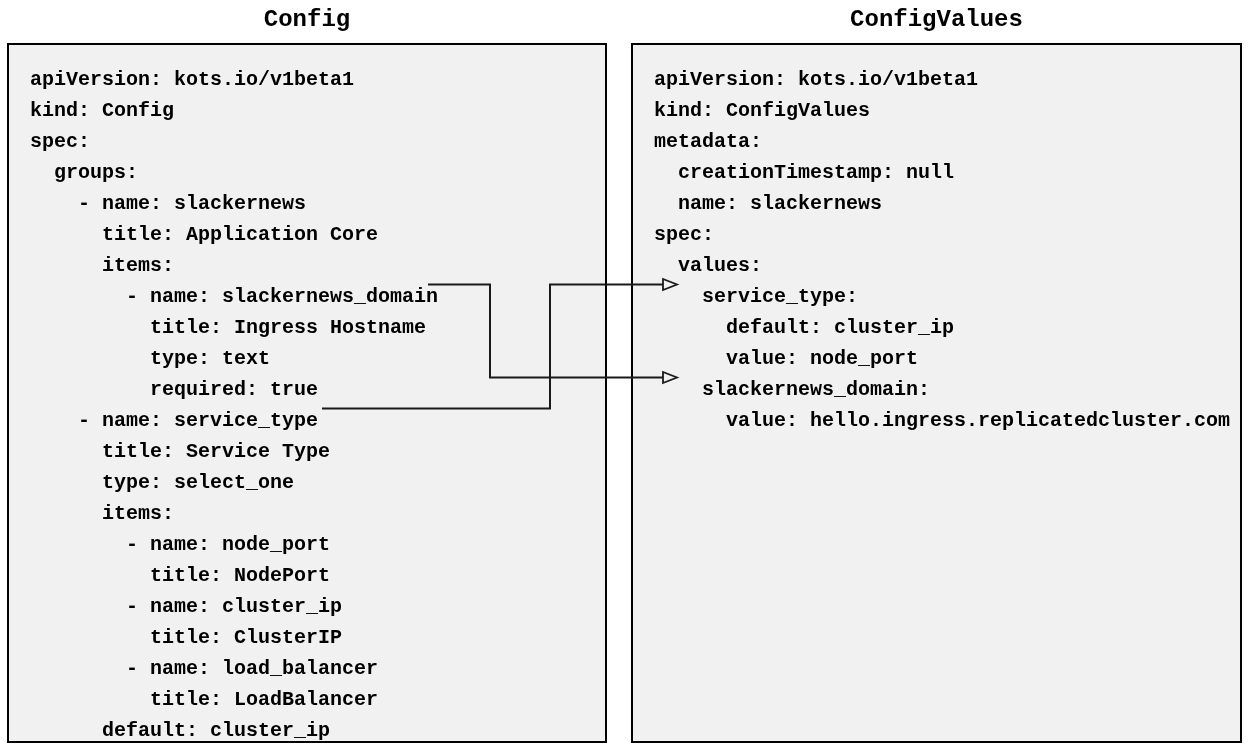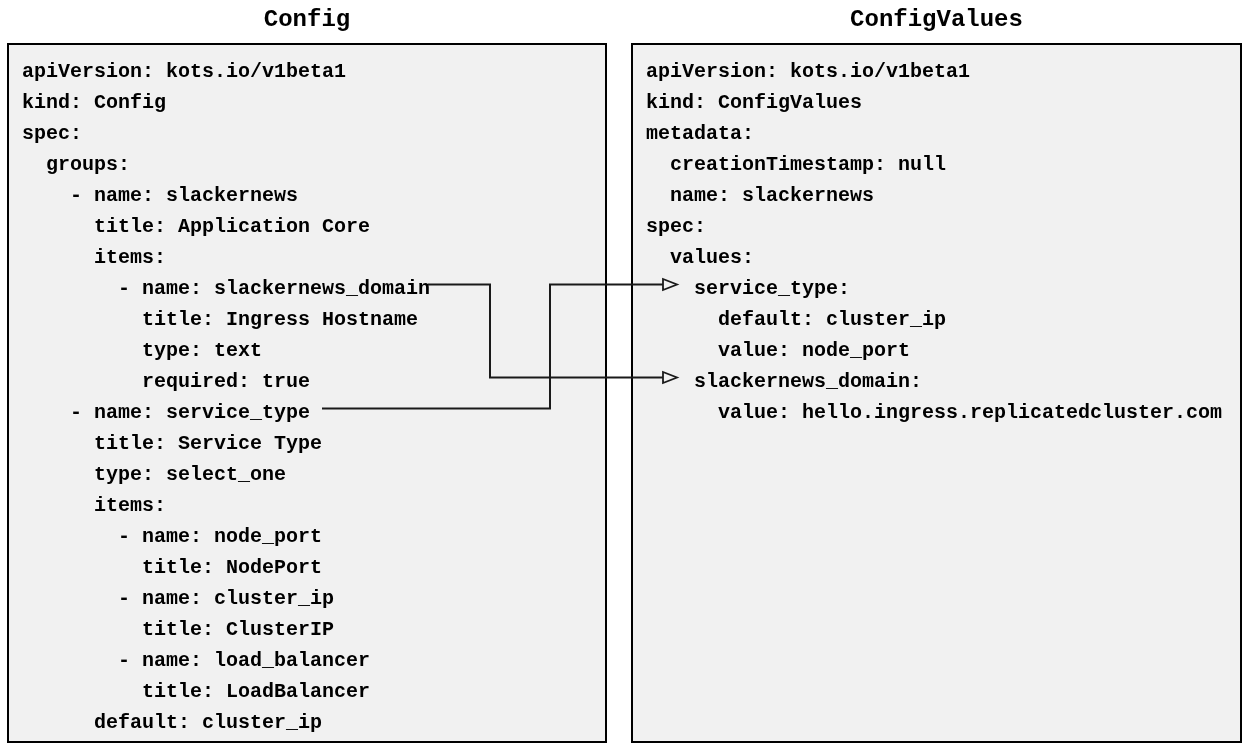--- a/index.html
+++ b/index.html
@@ -32,21 +32,21 @@
     position: absolute;
     top: 43px;
     height: 700px;
     background: #f1f1f1;
     border: 2px solid #000000;
     box-sizing: border-box;
   }
   .panel.left-panel  { left: 7px;   width: 600px; }
   .panel.right-panel { left: 631px; width: 611px; }
   .panel pre {
-    margin: 4px;
+    margin: 12px;
     padding: 7px 0 0 9px;
     font-family: "Liberation Mono", "DejaVu Sans Mono", monospace;
     font-weight: 700;
     font-size: 20px;
     line-height: 31px;
     color: #000000;
     white-space: pre;
   }
   svg.connectors {
     position: absolute;

